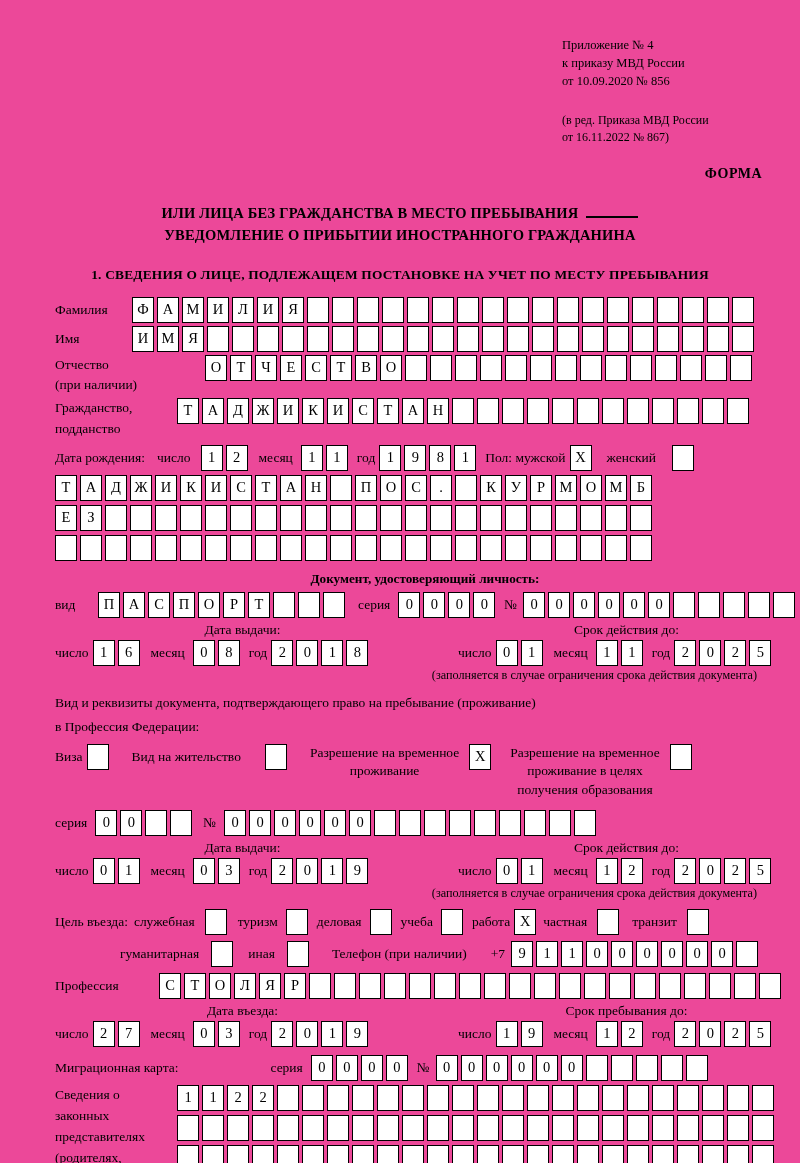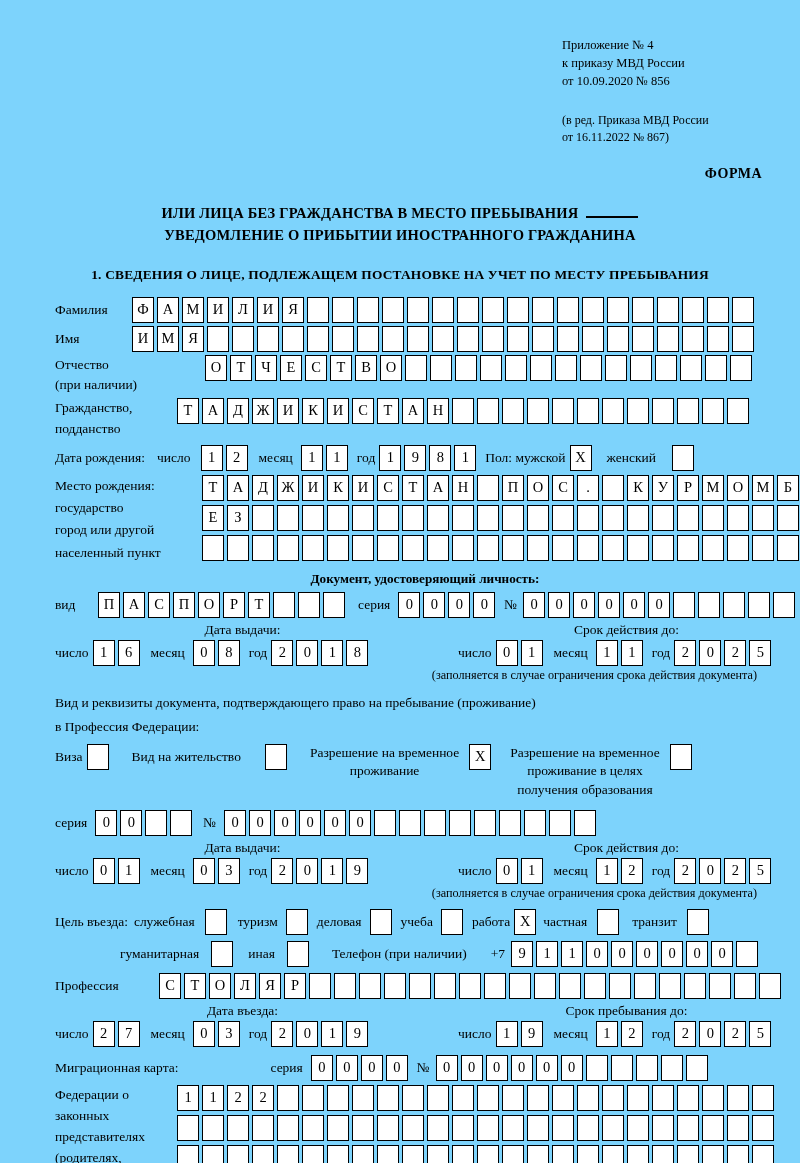--- a/index.html
+++ b/index.html
@@ -1,16 +1,16 @@
 <!DOCTYPE html>
 <html><head>
 <meta charset="utf-8">
 <style>
   html,body{margin:0;padding:0;background:#fff;}
-  .page{position:relative;width:800px;height:1163px;background:#7dd3fc;color:#000;
+  .page{position:relative;width:800px;height:1163px;background:#ec4899;color:#000;
         font-family:"Liberation Serif",serif;overflow:hidden;padding-top:36px;box-sizing:border-box;}
   .appendix{margin-left:562px;width:210px;font-size:12.5px;line-height:1.45;}
   .appendix .amend{font-size:12px;margin-top:22px;line-height:1.4;}
   .forma{font-weight:bold;font-size:14px;text-align:right;margin:20px 38px 0 0;letter-spacing:.5px;}
   .title{margin-top:20px;text-align:center;font-weight:bold;font-size:14.5px;line-height:1.55;letter-spacing:.2px;}
   .blank{display:inline-block;width:52px;height:13px;border-bottom:2px solid #000;margin-left:8px;}
   .sec1{margin-top:20px;text-align:center;font-weight:bold;font-size:13.4px;letter-spacing:.2px;}
   .form{margin:14px 5px 0 55px;font-size:13.5px;}
   .row{display:flex;align-items:flex-start;margin-bottom:3px;}
   .row.vc{align-items:center;margin-bottom:4px;}
@@ -210,26 +210,20 @@
       <span class="cells ml4">
           <span class="cell">X</span>
         </span>
       <span class="inlbl ml12">женский</span>
       <span class="cells ml16">
           <span class="cell"></span>
         </span>
     </div>
 
     <div class="row stack" style="margin-top:4px;">
-      <div class="lblcol w147" style="line-height:1.65;">
-        <div>Место рождения:</div>
-        <div>государство</div>
-        <div>город или другой</div>
-        <div>населенный пункт</div>
-      </div>
       <div>
         <div class="cells">
             <span class="cell">Т</span>
             <span class="cell">А</span>
             <span class="cell">Д</span>
             <span class="cell">Ж</span>
             <span class="cell">И</span>
             <span class="cell">К</span>
             <span class="cell">И</span>
             <span class="cell">С</span>
@@ -658,21 +652,21 @@
           <span class="cell"></span>
           <span class="cell"></span>
           <span class="cell"></span>
           <span class="cell"></span>
           <span class="cell"></span>
         </span>
     </div>
 
     <div class="row stack" style="margin-top:4px;">
       <div class="lblcol w122" style="line-height:1.55;">
-        <div>Федерации о</div>
+        <div>Сведения о</div>
         <div>законных</div>
         <div>представителях</div>
         <div>(родителях,</div>
         <div>усыновителях,</div>
 
       </div>
       <div>
         <div class="cells">
             <span class="cell">1</span>
             <span class="cell">1</span>

